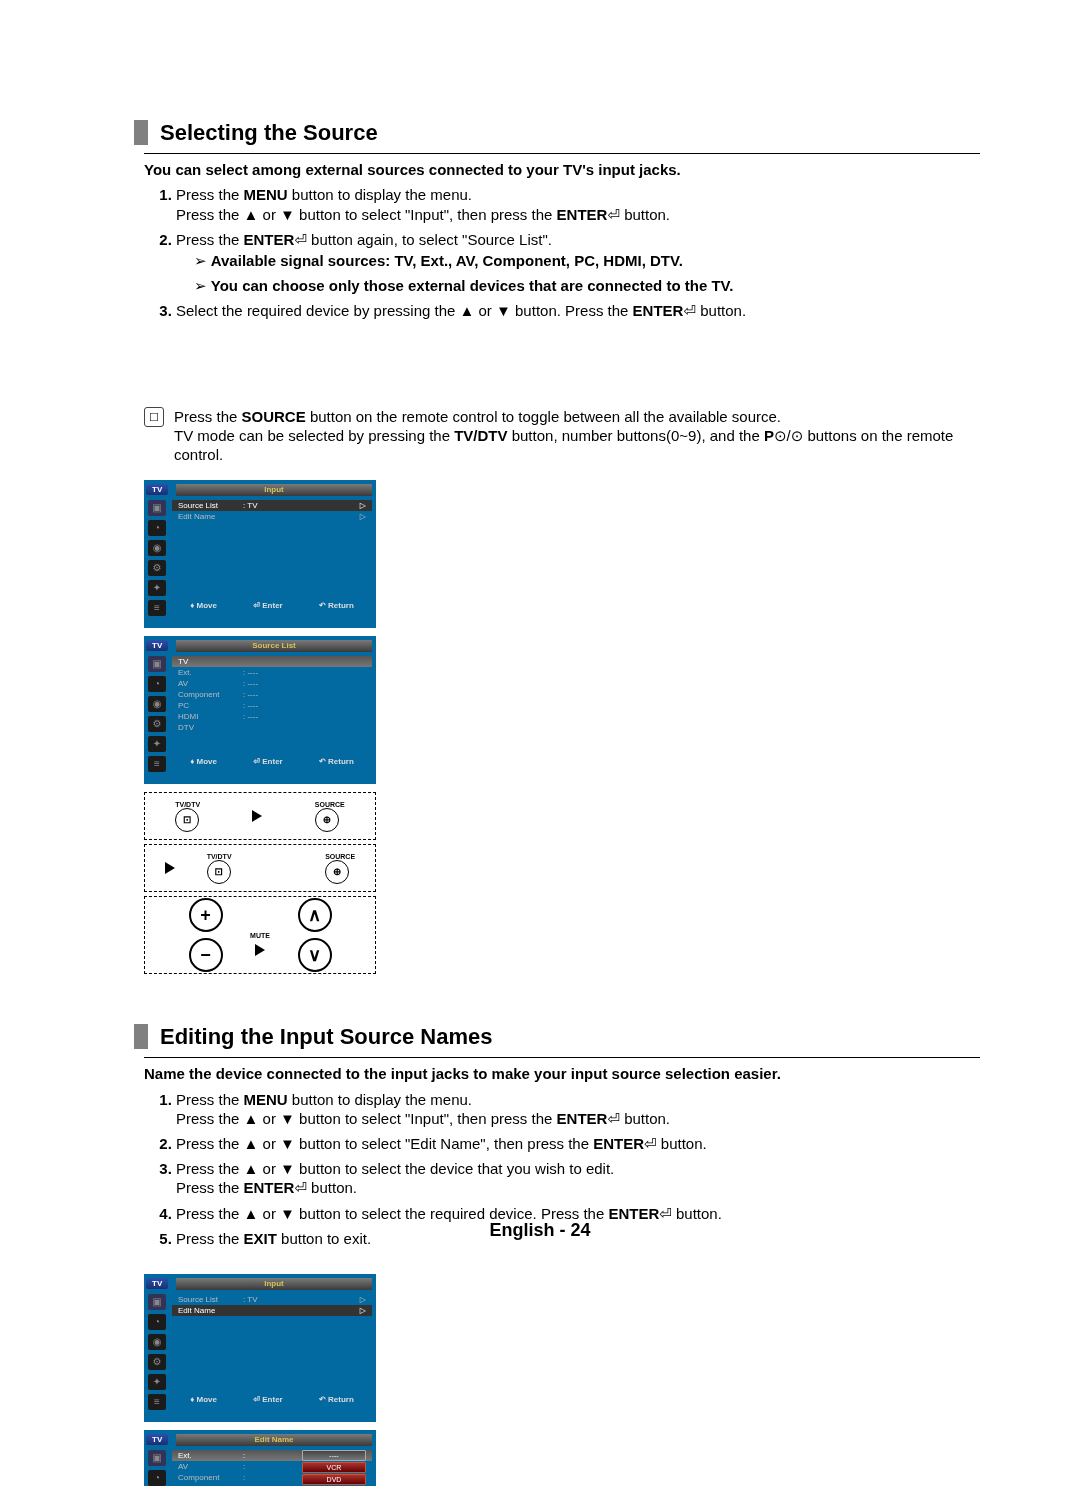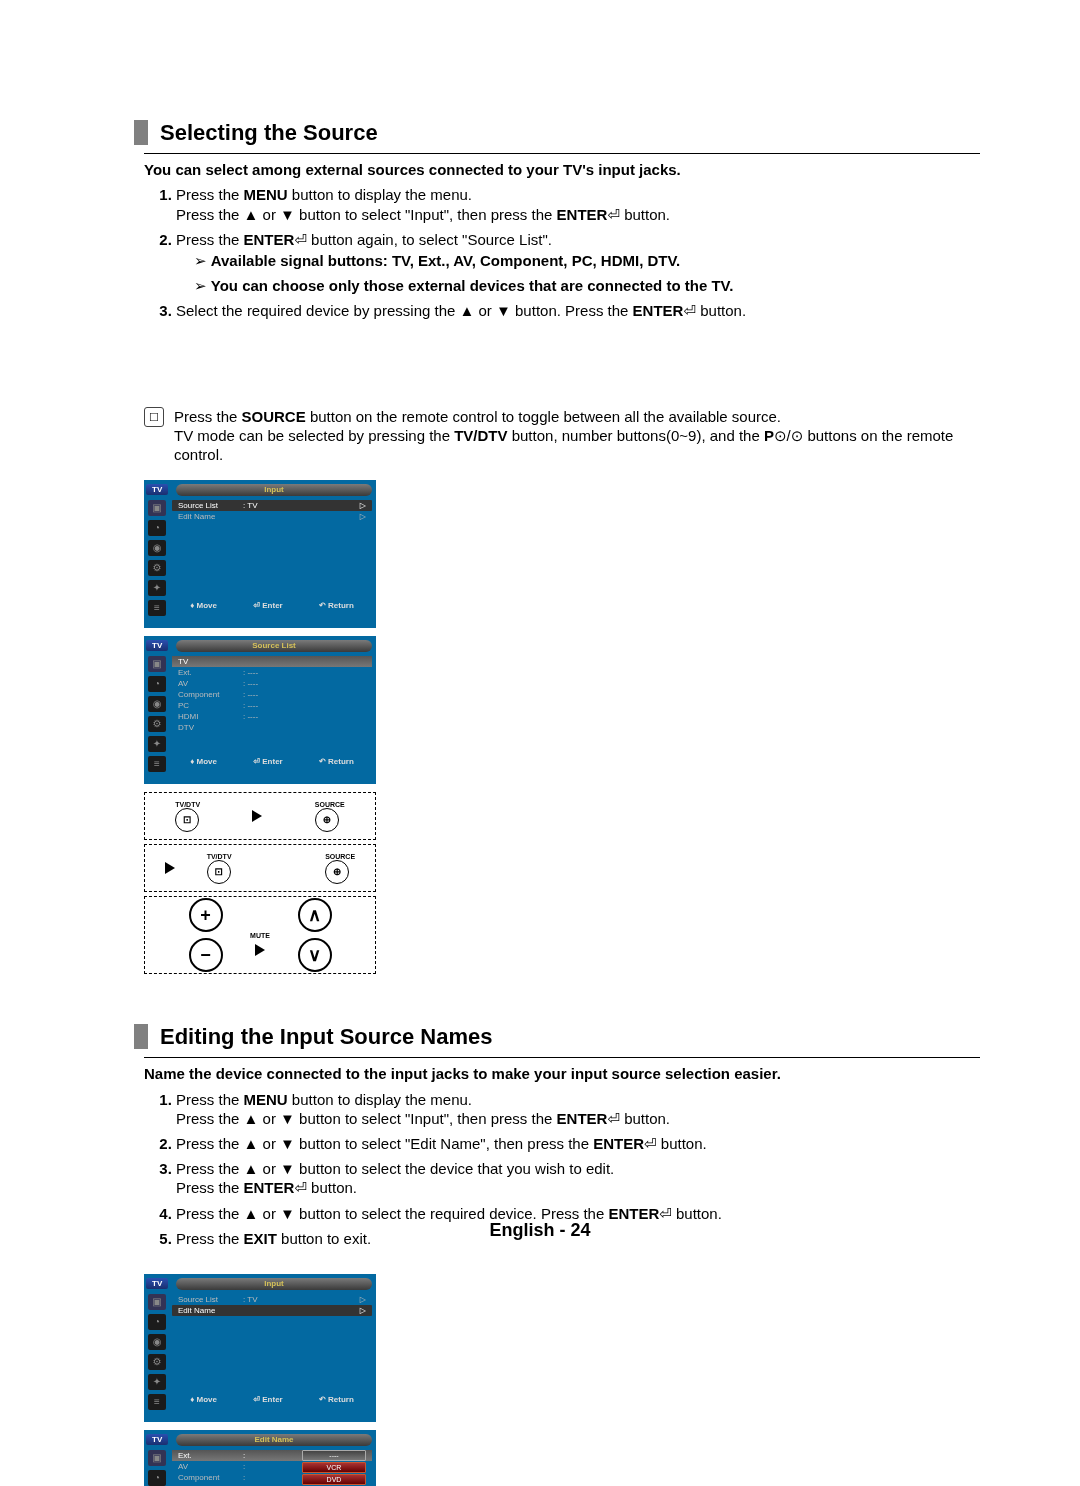--- a/index.html
+++ b/index.html
@@ -121,21 +121,21 @@
   }
   .osd .title-bar {
     position: absolute;
     top: 4px; left: 32px; right: 4px;
     height: 12px;
     background: linear-gradient(#7a7a7a,#3a3a3a);
     text-align: center;
     font-weight: bold;
     line-height: 12px;
     color: #d4c05a;
-    border-radius: 6px;
+    border-radius: 1px;
   }
   .osd .side-icons {
     position: absolute;
     left: 4px; top: 20px;
     display: flex;
     flex-direction: column;
     gap: 4px;
   }
   .osd .side-icons div {
     width: 18px; height: 16px;
@@ -225,21 +225,21 @@
     <div class="left-col">
       <div class="intro">You can select among external sources connected to your TV's input jacks.</div>
       <ol class="steps">
         <li><span class="body">
           <span>Press the </span><b>MENU</b><span> button to display the menu.</span><br>
           <span>Press the ▲ or ▼ button to select "Input", then press the </span><b>ENTER</b>⏎<span> button.</span>
         </span></li>
         <li><span class="body">
           <span>Press the </span><b>ENTER</b>⏎<span> button again, to select "Source List".</span>
           <ul class="arrow-list">
-            <li>Available signal buttons: TV, Ext., AV, Component, PC, HDMI, DTV.</li>
+            <li>Available signal sources: TV, Ext., AV, Component, PC, HDMI, DTV.</li>
             <li>You can choose only those external devices that are connected to the TV.</li>
           </ul>
         </span></li>
         <li><span class="body">
           <span>Select the required device by pressing the ▲ or ▼ button. Press the </span><b>ENTER</b>⏎<span> button.</span>
         </span></li>
       </ol>
 
       <div class="note-block">
         <div class="note-icon">☐</div>

